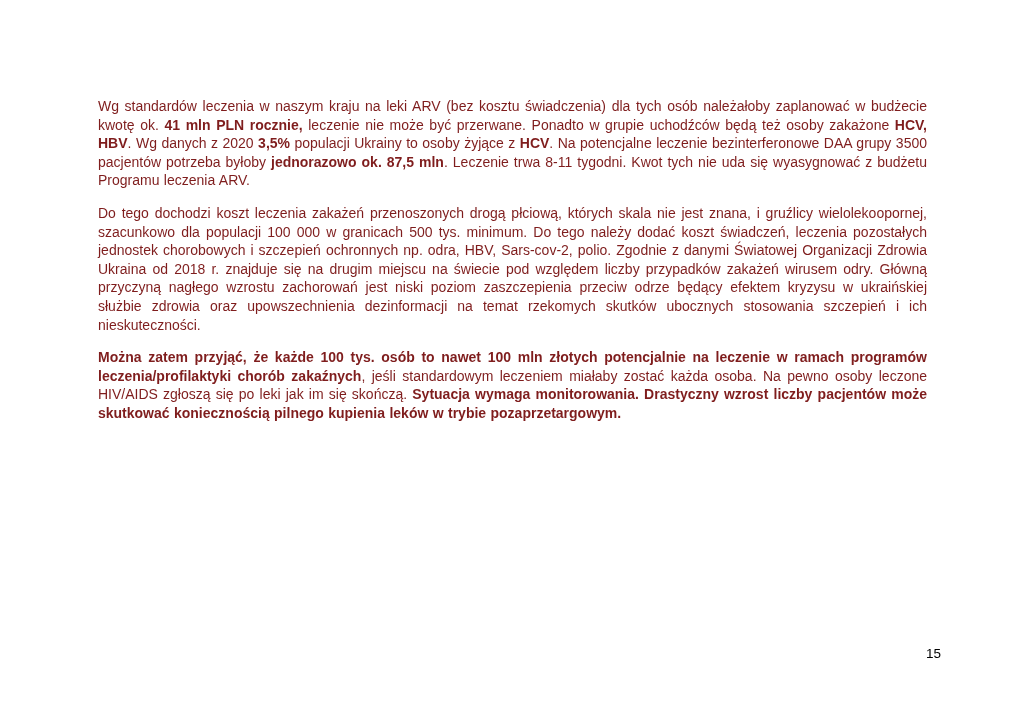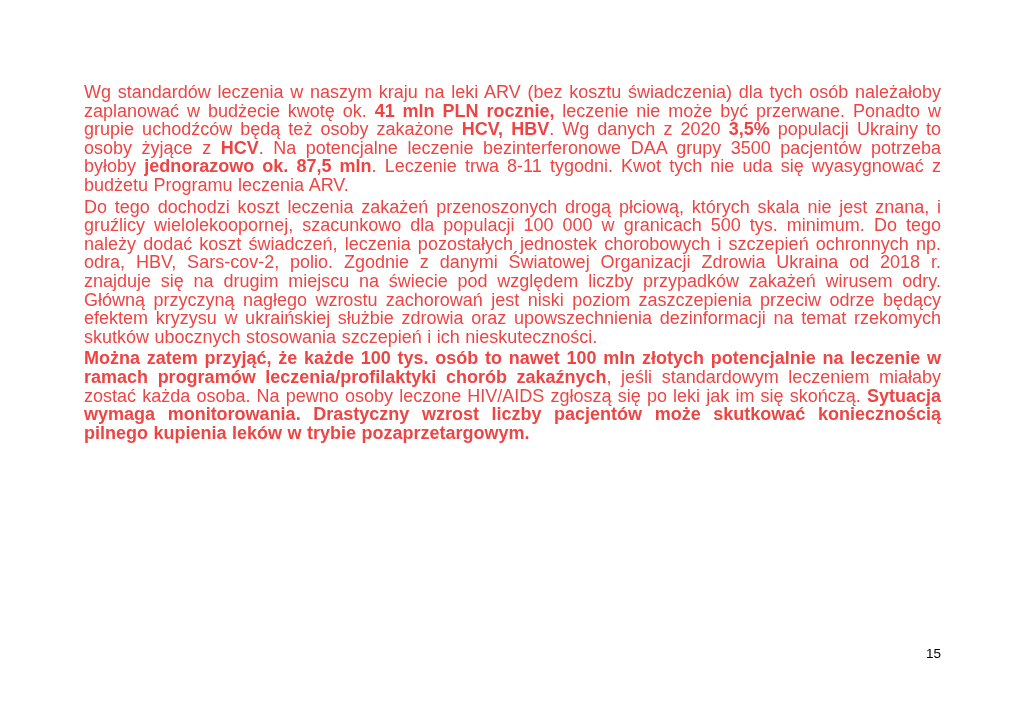--- a/index.html
+++ b/index.html
@@ -14,25 +14,25 @@
     overflow: hidden;
     font-family: "Liberation Sans", sans-serif;
   }
   .page {
     position: absolute;
     left: 84px;
     top: 83px;
     width: 857px;
   }
   .para {
-    margin: 0;
+    margin: 14px;
     font-family: "Liberation Sans", sans-serif;
-    font-size: 18px;
+    font-size: 14px;
     line-height: 18.6px;
-    color: #ef4444;
+    color: #7f1d1d;
     text-align: justify;
     word-spacing: 0.5px;
   }
   .para + .para {
     margin-top: 3px;
   }
   .b {
     font-weight: 700;
   }
   .page-number {

